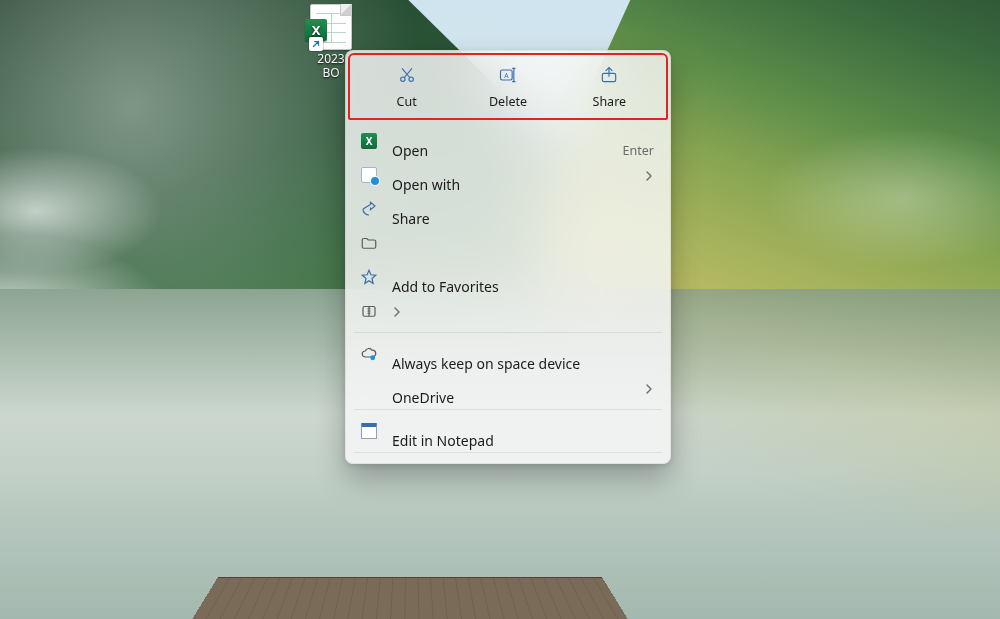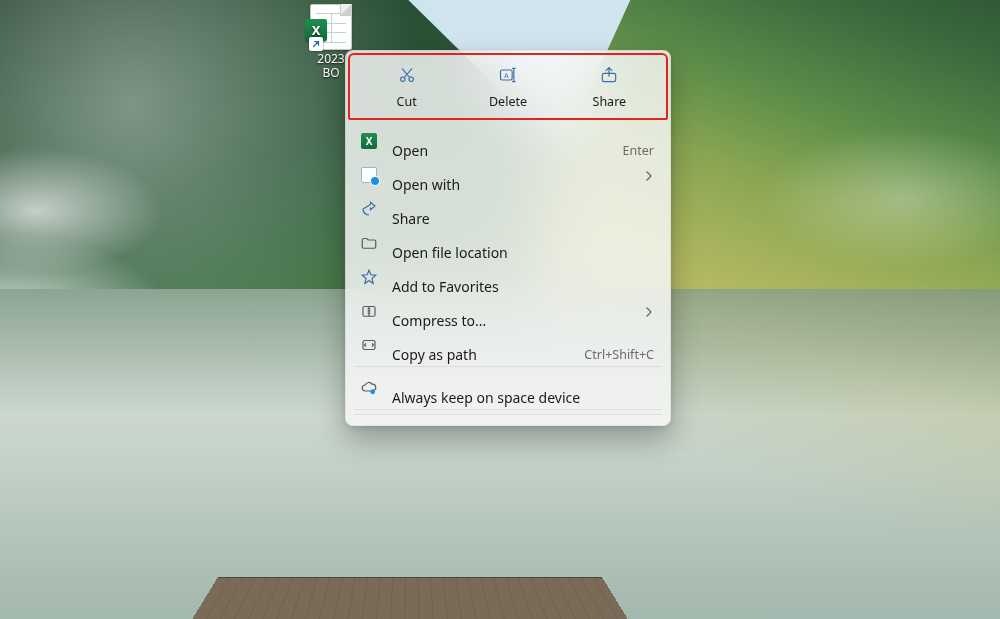--- a/index.html
+++ b/index.html
@@ -283,73 +283,76 @@
       </span>
       <span class="mi-label">Share</span>
     </div>
 
     <div class="menu-item ico-grey">
       <span class="mi-icon">
         <svg viewBox="0 0 24 24" fill="none" stroke-width="1.6">
             <path d="M3 8 a2 2 0 0 1 2 -2 h4 l2 2 h8 a2 2 0 0 1 2 2 v7 a2 2 0 0 1 -2 2 H5 a2 2 0 0 1 -2 -2 Z"></path>
           </svg>
       </span>
-      <span class="mi-label">Open file location</span>
     </div>
 
     <div class="menu-item ico-blue">
       <span class="mi-icon">
         <svg viewBox="0 0 24 24" fill="none" stroke-width="1.6">
             <path d="M12 3 L14.5 9 L21 9.5 L16 14 L17.5 20.5 L12 17 L6.5 20.5 L8 14 L3 9.5 L9.5 9 Z"></path>
           </svg>
       </span>
       <span class="mi-label">Add to Favorites</span>
     </div>
 
     <div class="menu-item ico-grey">
       <span class="mi-icon">
         <svg viewBox="0 0 24 24" fill="none" stroke-width="1.6">
             <rect x="4" y="6" width="16" height="13" rx="2"></rect>
             <path d="M12 6 V19 M10 9 H14 M10 12 H14 M10 15 H14"></path>
           </svg>
       </span>
-      <span class="mi-label">Compress to...</span>
       <span class="mi-chevron">
         <svg width="10" height="10" viewBox="0 0 10 10">
             <path d="M3 1 L7 5 L3 9" fill="none" stroke="#6b6b6b" stroke-width="1.4" stroke-linecap="round" stroke-linejoin="round"></path>
           </svg>
       </span>
     </div>
 
-    <div class="menu-item ico-grey">
-      <span class="mi-icon">
-        <svg viewBox="0 0 24 24" fill="none" stroke-width="1.6">
-            <rect x="4" y="6" width="16" height="12" rx="2"></rect>
-            <path d="M8 10 L6 12 L8 14 M16 10 L18 12 L16 14"></path>
-          </svg>
-      </span>
-      <span class="mi-label">Copy as path</span>
-      <span class="mi-accel">Ctrl+Shift+C</span>
-    </div>
 
 
     <div class="sep"></div>
 
     <div class="menu-item ico-cloud-always">
       <span class="mi-icon">
         <svg viewBox="0 0 24 24" fill="none" stroke-width="1.6">
             <path d="M7 16 a4 4 0 0 1 0 -8 a5 5 0 0 1 9 -1 a4 4 0 0 1 1 9 Z"></path>
             <circle class="dot" cx="17" cy="17" r="3.2"></circle>
           </svg>
       </span>
       <span class="mi-label">Always keep on space device</span>
     </div>
 
 
+    <div class="menu-item">
+      <span class="mi-icon"></span>
+      <span class="mi-label">OneDrive</span>
+      <span class="mi-chevron">
+        <svg width="10" height="10" viewBox="0 0 10 10">
+            <path d="M3 1 L7 5 L3 9" fill="none" stroke="#6b6b6b" stroke-width="1.4" stroke-linecap="round" stroke-linejoin="round"></path>
+          </svg>
+      </span>
+    </div>
 
     <div class="sep"></div>
 
+    <div class="menu-item">
+      <span class="mi-icon">
+          <span class="ico-notepad"></span>
+        </span>
+      <span class="mi-label">Edit in Notepad</span>
+    </div>
 
     <div class="sep"></div>
 
 
   </div>
 </div>
 
 </body></html>

